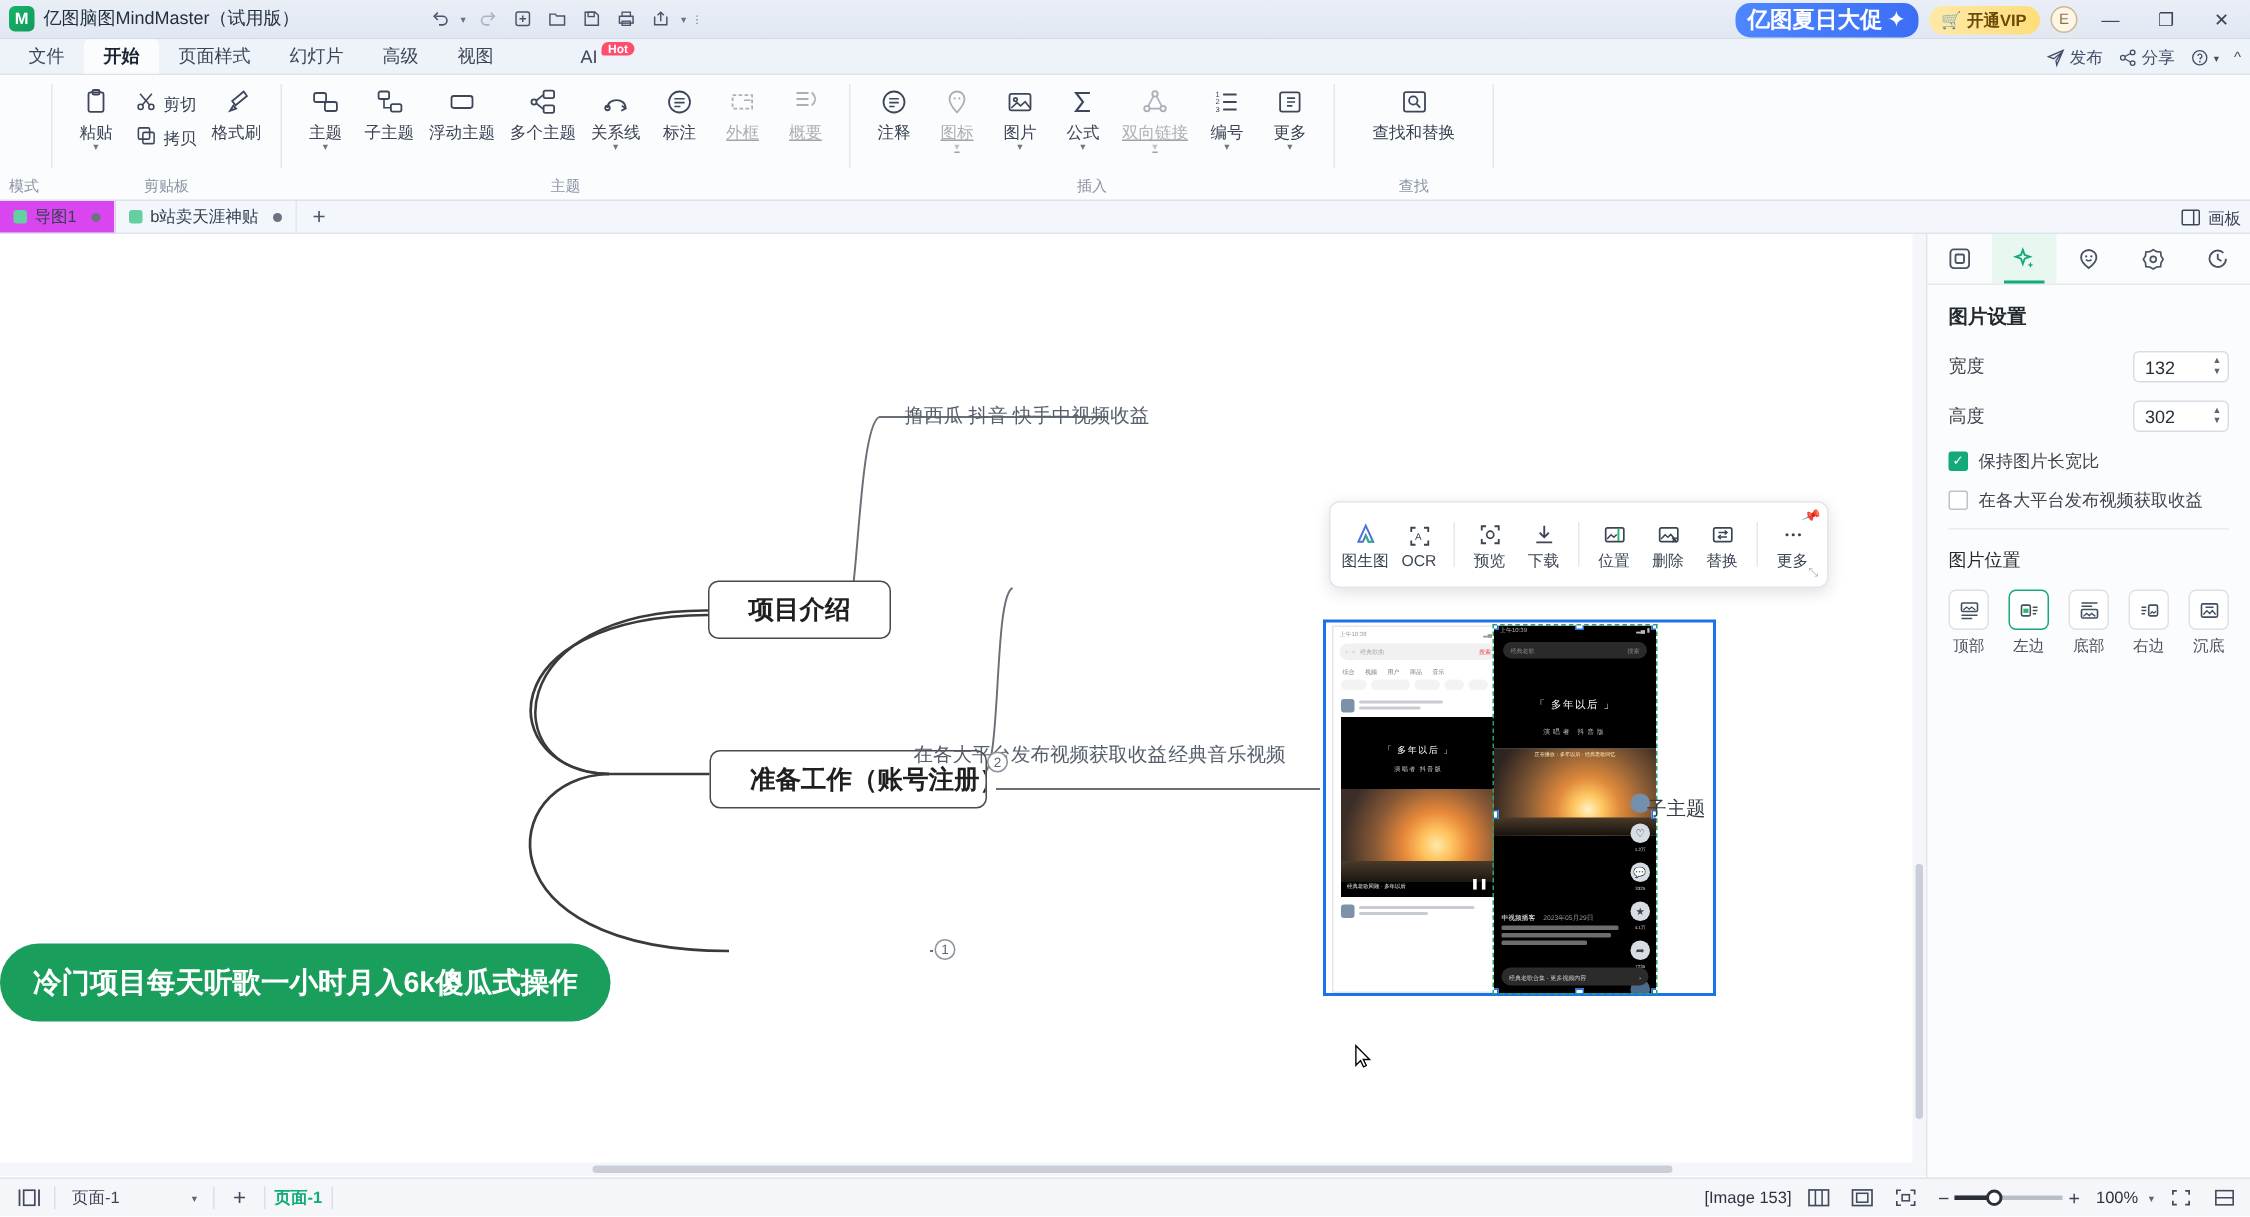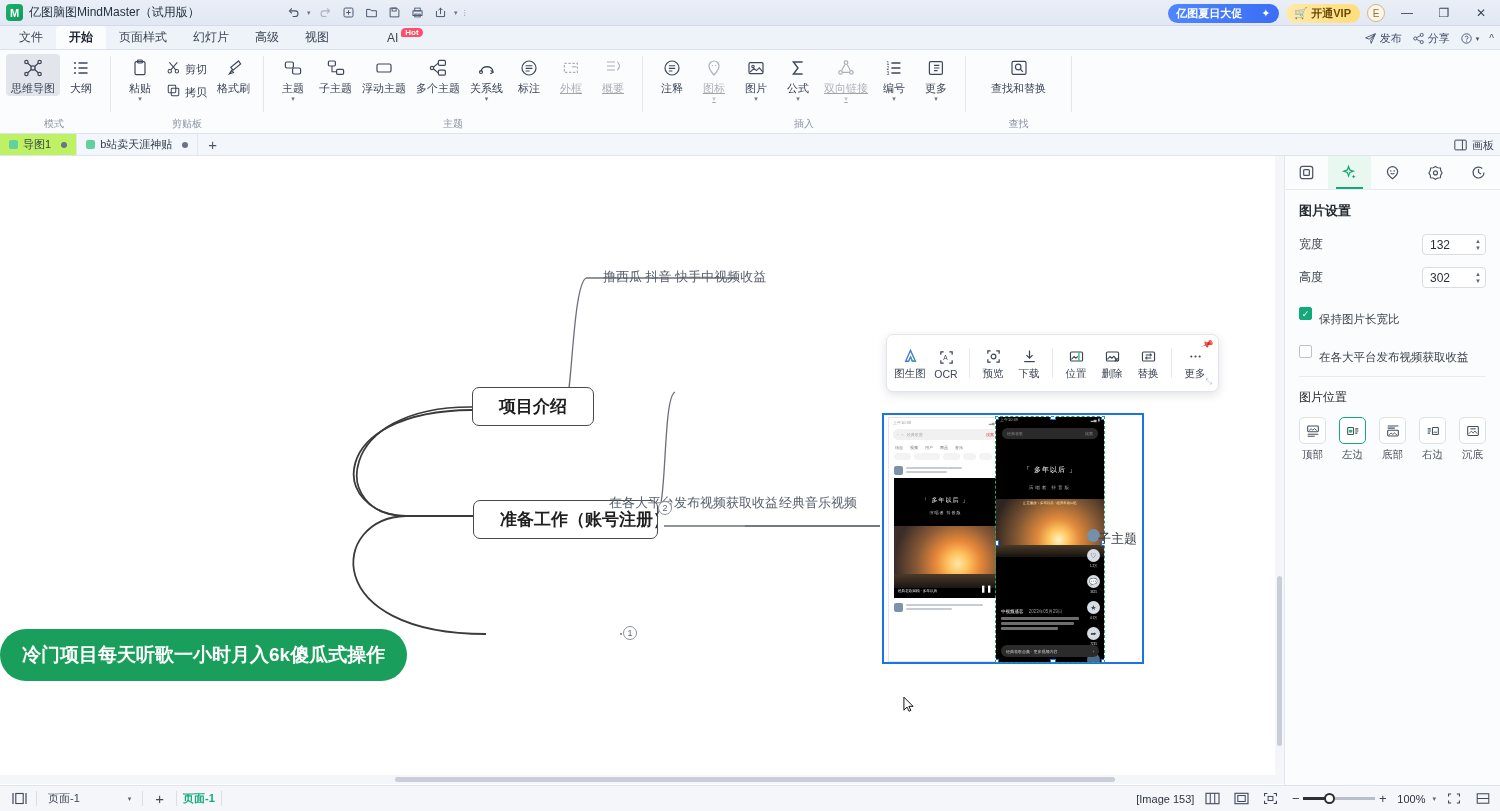--- a/index.html
+++ b/index.html
@@ -32,22 +32,22 @@
   .qa-tools { display: flex; align-items: center; gap: 3px; margin-left: 84px; }
   .qa-btn {
     width: 20px; height: 19px; display: flex; align-items: center; justify-content: center;
     color: #49546a; font-size: 13px; border-radius: 3px;
   }
   .qa-btn.disabled { color: #aab1bf; }
   .qa-caret { font-size: 7px; color: #6a7485; margin-left: -2px; width: 8px; text-align: center;}
   .tb-right { position: absolute; right: 0; top: 0; height: 26px; display: flex; align-items: center; gap: 7px; padding-right: 4px;}
   .promo-pill {
     background: linear-gradient(to right, #4e86ff, #3b6ef5);
-    color: #fff; font-size: 11px; font-weight: bold; border-radius: 10px;
-    padding: 2px 8px 2px 8px; display: flex; align-items: center; gap: 19px;
+    color: #fff; font-size: 15px; font-weight: bold; border-radius: 10px;
+    padding: 2px 8px 2px 8px; display: flex; align-items: center; gap: 3px;
     white-space: nowrap;
   }
   .vip-pill {
     background: linear-gradient(to right, #ffe9a8, #ffdd7a);
     color: #6b4a08; font-size: 11px; font-weight: bold; border-radius: 10px;
     padding: 2px 9px; display: flex; align-items: center; gap: 3px; white-space: nowrap;
   }
   .avatar {
     width: 18px; height: 18px; border-radius: 50%;
     border: 1px solid #cbb98f; background: #fdf6e6; color: #8a7544;
@@ -99,21 +99,21 @@
 
   
   .doctabs {
     height: 22px; flex: 0 0 22px; background: #f3f6fb; display: flex; align-items: stretch;
     border-bottom: 1px solid #dfe5ee; position: relative;
   }
   .dtab {
     display: flex; align-items: center; gap: 5px; padding: 0 9px; font-size: 11px;
     color: #33404f; border-right: 1px solid #e3e8f0;
   }
-  .dtab.active { background: #bef264; }
+  .dtab.active { background: #d946ef; }
   .dtab .fileicon { width: 9px; height: 9px; border-radius: 2px; background: #64cfa0; }
   .dtab .dot { width: 6px; height: 6px; border-radius: 50%; background: #6a7382; margin-left: 5px;}
   .dtab-add { display: flex; align-items: center; padding: 0 10px; font-size: 15px; color: #4c5666; }
   .doctabs-right { position: absolute; right: 6px; top: 0; height: 22px; display: flex; align-items: center; gap: 5px; font-size: 11px; color: #3b4556;}
 
   
   .bodyrow { flex: 1 1 auto; display: flex; min-height: 0; position: relative; }
   .canvas-wrap { position: relative; flex: 1 1 auto; background: #fff; overflow: hidden; }
 
   
@@ -220,21 +220,21 @@
   .rp-title { font-size: 13px; font-weight: bold; color: #22292f; margin-bottom: 14px; }
   .rp-row { display: flex; align-items: center; justify-content: space-between; margin-bottom: 12px; }
   .rp-label { font-size: 12px; color: #3d454f; }
   .spinner { width: 64px; height: 21px; border: 1px solid #d8dde5; border-radius: 4px; background: #fff; display: flex; align-items: center; }
   .spinner input { border: 0; outline: 0; width: 44px; font-size: 12px; color: #2a3038; padding-left: 7px; background: transparent; font-family: inherit;}
   .spin-arrows { display: flex; flex-direction: column; gap: 1px; margin-left: auto; padding-right: 4px; }
   .spin-arrows span { font-size: 6px; line-height: 6px; color: #5c6574; }
   .chkrow { display: flex; align-items: center; gap: 7px; margin-bottom: 11px; }
   .chk { width: 13px; height: 13px; border-radius: 2px; border: 1px solid #bcc3cd; background: #fff; display: flex; align-items: center; justify-content: center; }
   .chk.on { background: #13a97a; border-color: #13a97a; color: #fff; font-size: 9px; }
-  .chk-label { font-size: 11.5px; color: #3d454f; margin-top: 12px; }
+  .chk-label { font-size: 11.5px; color: #3d454f; }
   .rp-div { height: 1px; background: #e8ebf0; margin: 4px 0 12px; }
   .pos-grid { display: flex; justify-content: space-between; }
   .pos-item { display: flex; flex-direction: column; align-items: center; gap: 4px; }
   .pos-box { width: 27px; height: 27px; border: 1px solid #dde1e8; border-radius: 5px; background: #fff; display: flex; align-items: center; justify-content: center; }
   .pos-box.sel { border: 1.6px solid #13a97a; }
   .pos-lbl { font-size: 10.5px; color: #4a525e; }
   .replace-btn { width: 100%; height: 28px; border: 1px solid #dfe3ea; border-radius: 4px; background: #fff; font-size: 12px; color: #2d343d; font-weight: bold; display: flex; align-items: center; justify-content: center; font-family: inherit; }
 
   
   .statusbar {
@@ -365,44 +365,20 @@
       </div>
       <div class="mr">
         <span style="font-size:10px">^</span>
       </div>
     </div>
   </div>
 
   <div class="ribbon">
 
     <div class="rgroup">
-      <div class="rgroup-items">
-        <div class="ritem sel">
-          <div class="ricon">
-            <svg width="20" height="20" viewBox="0 0 20 20">
-                <circle cx="10" cy="10" r="2.1" fill="none" stroke="#3e4759" stroke-width="1.3"></circle>
-                <circle cx="3.4" cy="4" r="1.7" fill="none" stroke="#3e4759" stroke-width="1.2"></circle>
-                <circle cx="16.6" cy="4" r="1.7" fill="none" stroke="#3e4759" stroke-width="1.2"></circle>
-                <circle cx="3.4" cy="16" r="1.7" fill="none" stroke="#3e4759" stroke-width="1.2"></circle>
-                <circle cx="16.6" cy="16" r="1.7" fill="none" stroke="#3e4759" stroke-width="1.2"></circle>
-                <path d="M8.4 8.5 4.8 5.3M11.6 8.5l3.6-3.2M8.4 11.5l-3.6 3.2M11.6 11.5l3.6 3.2" stroke="#3e4759" stroke-width="1.2"></path>
-              </svg>
-          </div>
-          <div class="rlabel">思维导图</div>
-        </div>
-        <div class="ritem">
-          <div class="ricon">
-            <svg width="20" height="20" viewBox="0 0 20 20">
-                <path d="M3 5h2M3 10h2M3 15h2" stroke="#3e4759" stroke-width="1.4"></path>
-                <path d="M7.5 5h9M7.5 10h9M7.5 15h9" stroke="#3e4759" stroke-width="1.3"></path>
-              </svg>
-          </div>
-          <div class="rlabel">大纲</div>
-        </div>
-      </div>
       <div class="rgroup-label">模式</div>
     </div>
 
     <div class="rsep"></div>
 
     <div class="rgroup">
       <div class="rgroup-items">
         <div class="ritem">
           <div class="ricon">
             <svg width="20" height="20" viewBox="0 0 20 20">

